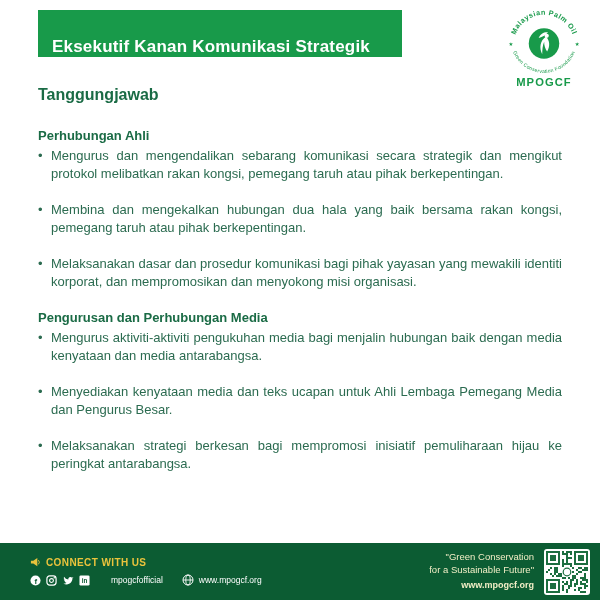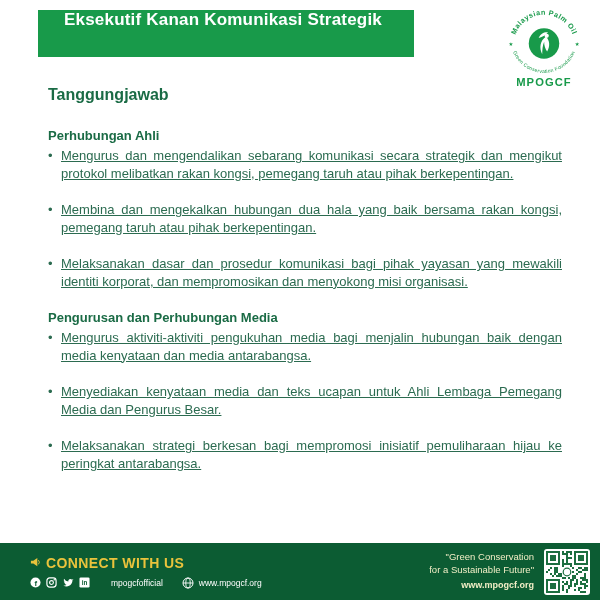--- a/index.html
+++ b/index.html
@@ -3,42 +3,42 @@
 <meta charset="utf-8">
 <style>
   html,body{margin:0;padding:0;background:#e8e8e8;}
   .canvas{
     position:relative;width:600px;height:600px;background:#ffffff;overflow:hidden;
     font-family:"Liberation Sans","DejaVu Sans",sans-serif;margin:0 auto;
   }
   
   .header-bar{
     position:absolute;left:38px;top:10px;width:364px;height:47px;
-    background:var(--header-green);display:flex;align-items:flex-start;padding-left:12px;
+    background:var(--header-green);display:flex;align-items:flex-end;
   }
   .header-bar .title{
     color:#ffffff;font-weight:bold;font-size:17px;padding-left:14px;letter-spacing:.2px;
   }
   .logo-wrap{position:absolute;left:499px;top:4px;width:90px;height:86px;}
   
-  .content{position:absolute;left:48px;right:38px;top:86px;color:var(--text-green);}
+  .content{position:absolute;left:38px;right:38px;top:86px;color:var(--text-green);}
   .doc-title{margin:0 0 24px 0;font-size:16px;font-weight:bold;color:var(--heading-green);}
   .sec-heading{margin:0 0 4px 0;font-size:13px;font-weight:bold;color:var(--heading-green);}
   .sec2{margin-top:20px;}
   ul.bullets{list-style:none;margin:0;padding:0;}
   ul.bullets li{display:flex;margin:0 0 19px 0;font-size:13px;line-height:17.5px;}
   ul.bullets li .marker{width:13px;flex:none;}
-  ul.bullets li .txt{flex:1;text-align:justify;text-decoration:underline;}
+  ul.bullets li .txt{flex:1;text-align:justify;}
   
   .footer{
     position:absolute;left:0;right:0;bottom:0;height:57px;background:var(--footer-green);
     display:flex;align-items:center;padding:0 10px 0 30px;box-sizing:border-box;
   }
   .connect-row{display:flex;align-items:center;gap:5px;color:var(--accent-yellow);
-    font-weight:bold;font-size:14px;letter-spacing:.4px;text-align:right;}
+    font-weight:bold;font-size:10px;letter-spacing:.4px;text-align:right;}
   .social-row{display:flex;align-items:center;gap:5px;margin-top:6px;color:#ffffff;
     font-size:8.5px;}
   .social-row .handle{margin-left:16px;}
   .social-row .globe{margin-left:14px;}
   .footer-right{margin-left:auto;text-align:right;color:var(--cream);font-size:9.5px;
     line-height:1.3;margin-right:10px;}
   .footer-right .site{font-weight:bold;font-size:9px;margin-top:4px;}
   .qr-box{flex:none;width:46px;height:46px;background:#ffffff;border-radius:3px;
     display:flex;align-items:center;justify-content:center;}
 </style>

